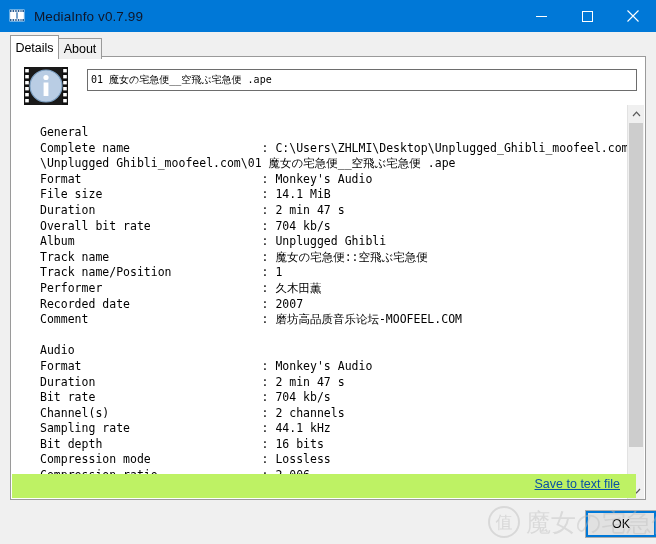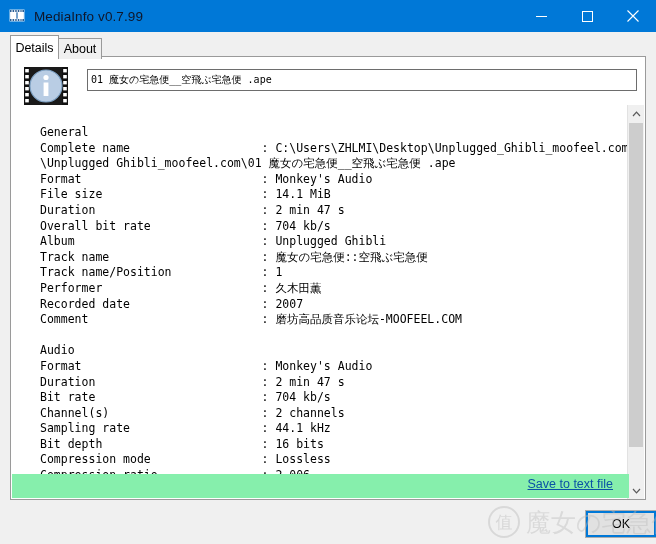--- a/index.html
+++ b/index.html
@@ -188,24 +188,24 @@
     top: 18px;
     width: 14px;
     height: 324px;
     background: #cdcdcd;
   }
 
   
   #save-row {
     position: absolute;
     left: 1px;
-    right: 16px;
+    right: 9px;
     bottom: 1px;
     height: 24px;
-    background: #86efac;
+    background: #bef264;
     margin-top: 16px;
   }
   #save-link {
     position: absolute;
     right: 16px;
     top: 3px;
     font-size: 12.5px;
     color: #0a52a5;
     text-decoration: underline;
     font-family: "Liberation Sans", sans-serif;

